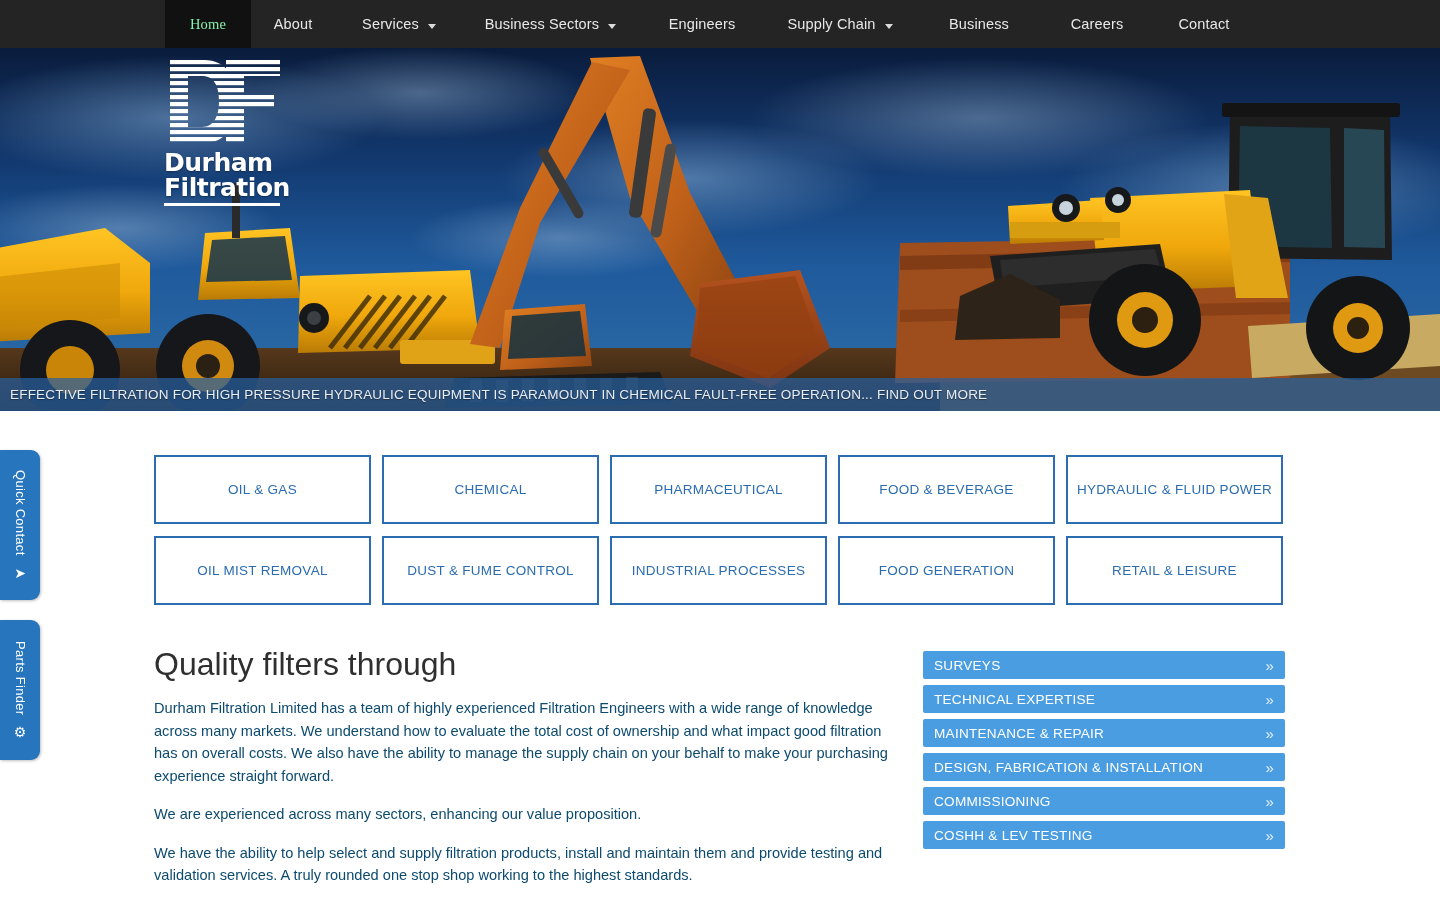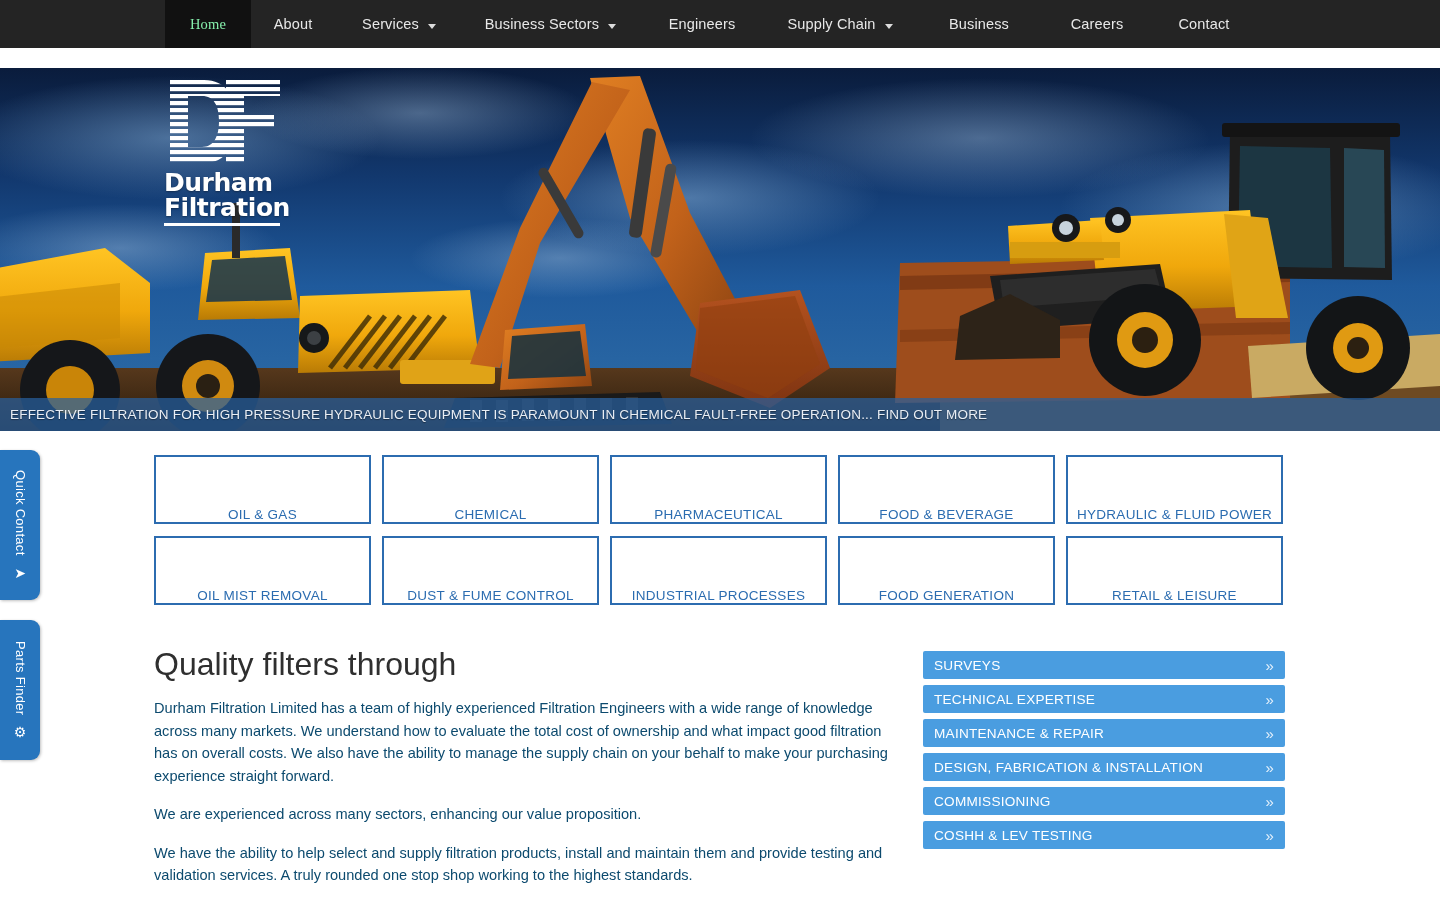--- a/index.html
+++ b/index.html
@@ -76,21 +76,20 @@
   .nav-contact   { width: 108px; padding: 0; }
 
   
   .hero {
     position: absolute;
     top: 48px; left: 0;
     width: 1440px;
     height: 363px;
     overflow: hidden;
     background: #0d2a52;
-    margin-top: 20px;
   }
   .hero-svg { position: absolute; inset: 0; width: 1440px; height: 363px; display: block; }
 
   .logo {
     position: absolute;
     left: 164px;
     top: 10px;
     width: 118px;
     z-index: 6;
   }
@@ -186,21 +185,21 @@
     display: grid;
     grid-template-columns: repeat(5, 217px);
     column-gap: 11px;
     row-gap: 12px;
   }
   .sector-box {
     height: 69px;
     border: 2px solid #2c6cb0;
     background: #ffffff;
     display: flex;
-    align-items: flex-end;
+    align-items: center;
     justify-content: center;
     color: #2b6cb0;
     font-size: 13.5px;
     letter-spacing: .3px;
     text-align: center;
     cursor: pointer;
     white-space: nowrap;
   }
 
   

